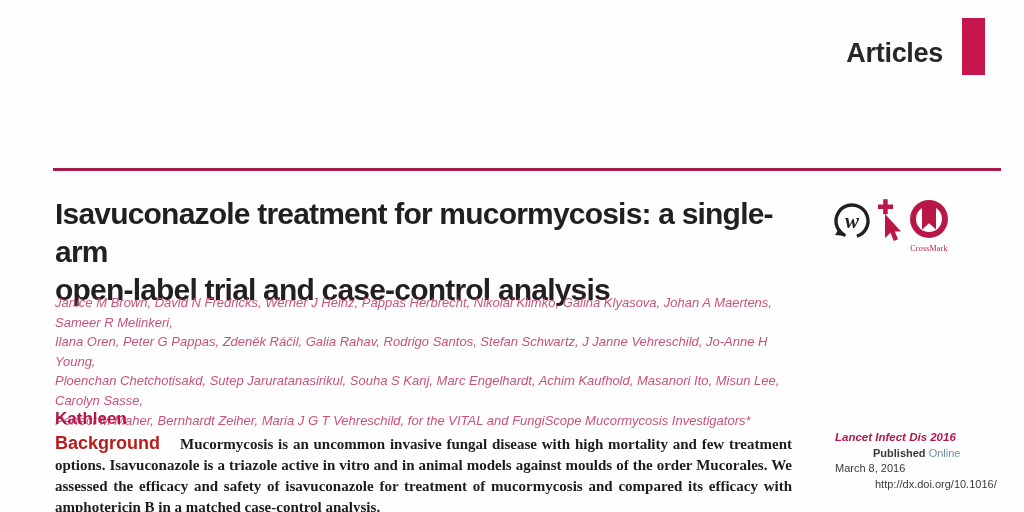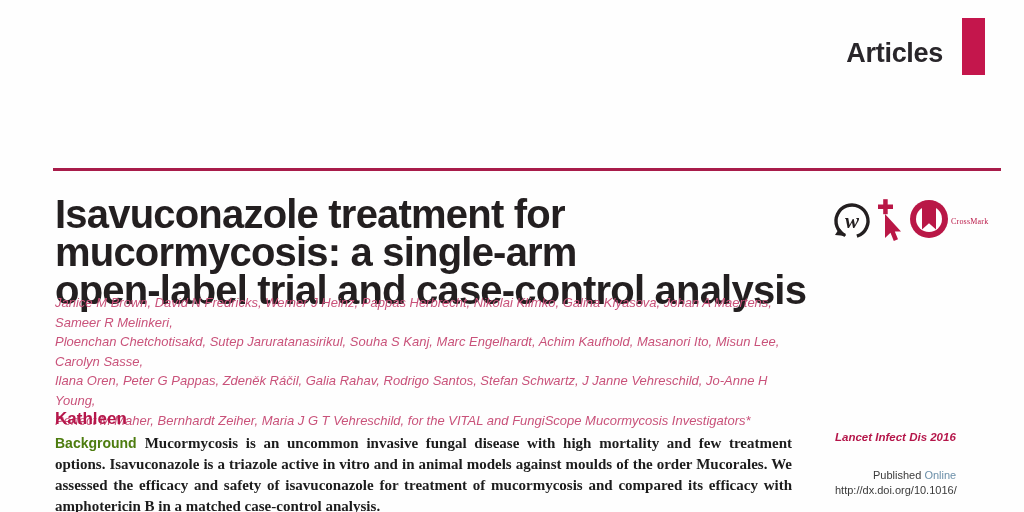--- a/index.html
+++ b/index.html
@@ -22,29 +22,29 @@
     position: absolute; left: 962px; top: 18px;
     width: 23px; height: 57px; background: #c4164c;
   }
   .section-rule {
     position: absolute; left: 53px; top: 168px;
     width: 948px; height: 3px; background: #a81c4a;
   }
   
   .title-block {
     position: absolute; left: 55px; top: 195px; width: 760px;
-    font-size: 40px; font-weight: bold; color: #231f20;
+    font-size: 30px; font-weight: bold; color: #231f20;
     letter-spacing: -0.8px; line-height: 38px;
   }
   
   .icon-row {
     position: absolute; left: 831px; top: 198px; width: 120px;
     display: flex; align-items: flex-start; gap: 4px;
   }
-  .crossmark-wrap { display: flex; flex-direction: row; align-items: center; }
+  .crossmark-wrap { display: flex; flex-direction: column; align-items: center; }
   .crossmark-label {
     font-size: 8px; color: #b91746; letter-spacing: 0.2px; margin-top: 0px;
     font-family: "Liberation Serif", serif;
   }
   
   .authors-block {
     position: absolute; left: 55px; top: 293px; width: 745px;
     font-style: italic; font-size: 13px; line-height: 19.6px;
     color: #c9527a;
   }
@@ -54,35 +54,35 @@
     font-size: 17px; font-weight: bold; color: #b5164a;
   }
   .summary-paragraph {
     position: absolute; left: 55px; top: 433px; width: 737px;
     font-family: "Liberation Serif", serif; font-weight: bold;
     font-size: 15px; line-height: 21px; color: #1c1c1c;
     text-align: justify;
   }
   .background-label {
     font-family: "Liberation Sans", sans-serif;
-    font-weight: bold; font-size: 14px; color: #4d7c0f;
-    padding-right: 8px;
+    font-weight: bold; font-size: 18px; color: #b91c1c;
+    padding-right: 20px;
   }
   
   .sidebar {
     position: absolute; left: 835px; top: 430px; width: 175px;
     font-size: 11px; line-height: 15.5px; color: #3a3a3a;
   }
   .journal-ref {
     font-weight: bold; font-style: italic; color: #b5164a;
-    font-size: 11.5px; margin-bottom: 22px;
+    font-size: 11.5px; margin-bottom: 0;
   }
-  .published-line .pub { font-weight: normal; color: #3a3a3a; padding-left: 38px; }
+  .published-line .pub { font-weight: bold; color: #3a3a3a; padding-left: 38px; }
   .published-line .online { font-weight: normal; color: #6b8fa9; }
-  .doi-line { color: #3a3a3a; cursor: pointer; }
+  .doi-line { color: #3a3a3a; cursor: pointer; margin-left: 40px; }
 </style>
 </head>
 <body>
 
 <div class="articles-label">Articles</div>
 <div class="articles-bar"></div>
 <div class="section-rule"></div>
 
 <div class="title-block">
   <div>Isavuconazole treatment for mucormycosis: a single-arm</div>
@@ -111,30 +111,31 @@
         <circle cx="22" cy="21" r="13" fill="#ffffff"></circle>
         <path d="M15 3.5 h14 v28 l-7 -6.2 -7 6.2 z" fill="#b91746"></path>
       </svg>
     </span>
     <span class="crossmark-label">CrossMark</span>
   </span>
 </div>
 
 <div class="authors-block">
   <div>Janice M Brown, David N Fredricks, Werner J Heinz, Pappas Herbrecht, Nikolai Klimko, Galina Klyasova, Johan A Maertens, Sameer R Melinkeri,</div>
+  <div>Ilana Oren, Peter G Pappas, Zdeněk Ráčil, Galia Rahav, Rodrigo Santos, Stefan Schwartz, J Janne Vehreschild, Jo-Anne H Young,</div>
   <div>Ploenchan Chetchotisakd, Sutep Jaruratanasirikul, Souha S Kanj, Marc Engelhardt, Achim Kaufhold, Masanori Ito, Misun Lee, Carolyn Sasse,</div>
-  <div>Ilana Oren, Peter G Pappas, Zdeněk Ráčil, Galia Rahav, Rodrigo Santos, Stefan Schwartz, J Janne Vehreschild, Jo-Anne H Young,</div>
   <div>Perfect M Maher, Bernhardt Zeiher, Maria J G T Vehreschild, for the VITAL and FungiScope Mucormycosis Investigators*</div>
 </div>
 
 <div class="summary-heading">Kathleen</div>
 <div class="summary-paragraph">
   <span class="background-label">Background</span><span>Mucormycosis is an uncommon invasive fungal disease with high mortality and few treatment options. Isavuconazole is a triazole active in vitro and in animal models against moulds of the order Mucorales. We assessed the efficacy and safety of isavuconazole for treatment of mucormycosis and compared its efficacy with amphotericin B in a matched case-control analysis.</span>
 </div>
 
 <div class="sidebar">
   <div class="journal-ref">Lancet Infect Dis 2016</div>
   <div class="published-line">
     <span class="pub">Published</span>
     <span class="online">Online</span>
   </div>
+  <div>March 8, 2016</div>
   <div class="doi-line">http://dx.doi.org/10.1016/</div>
 </div>
 
 </body></html>

